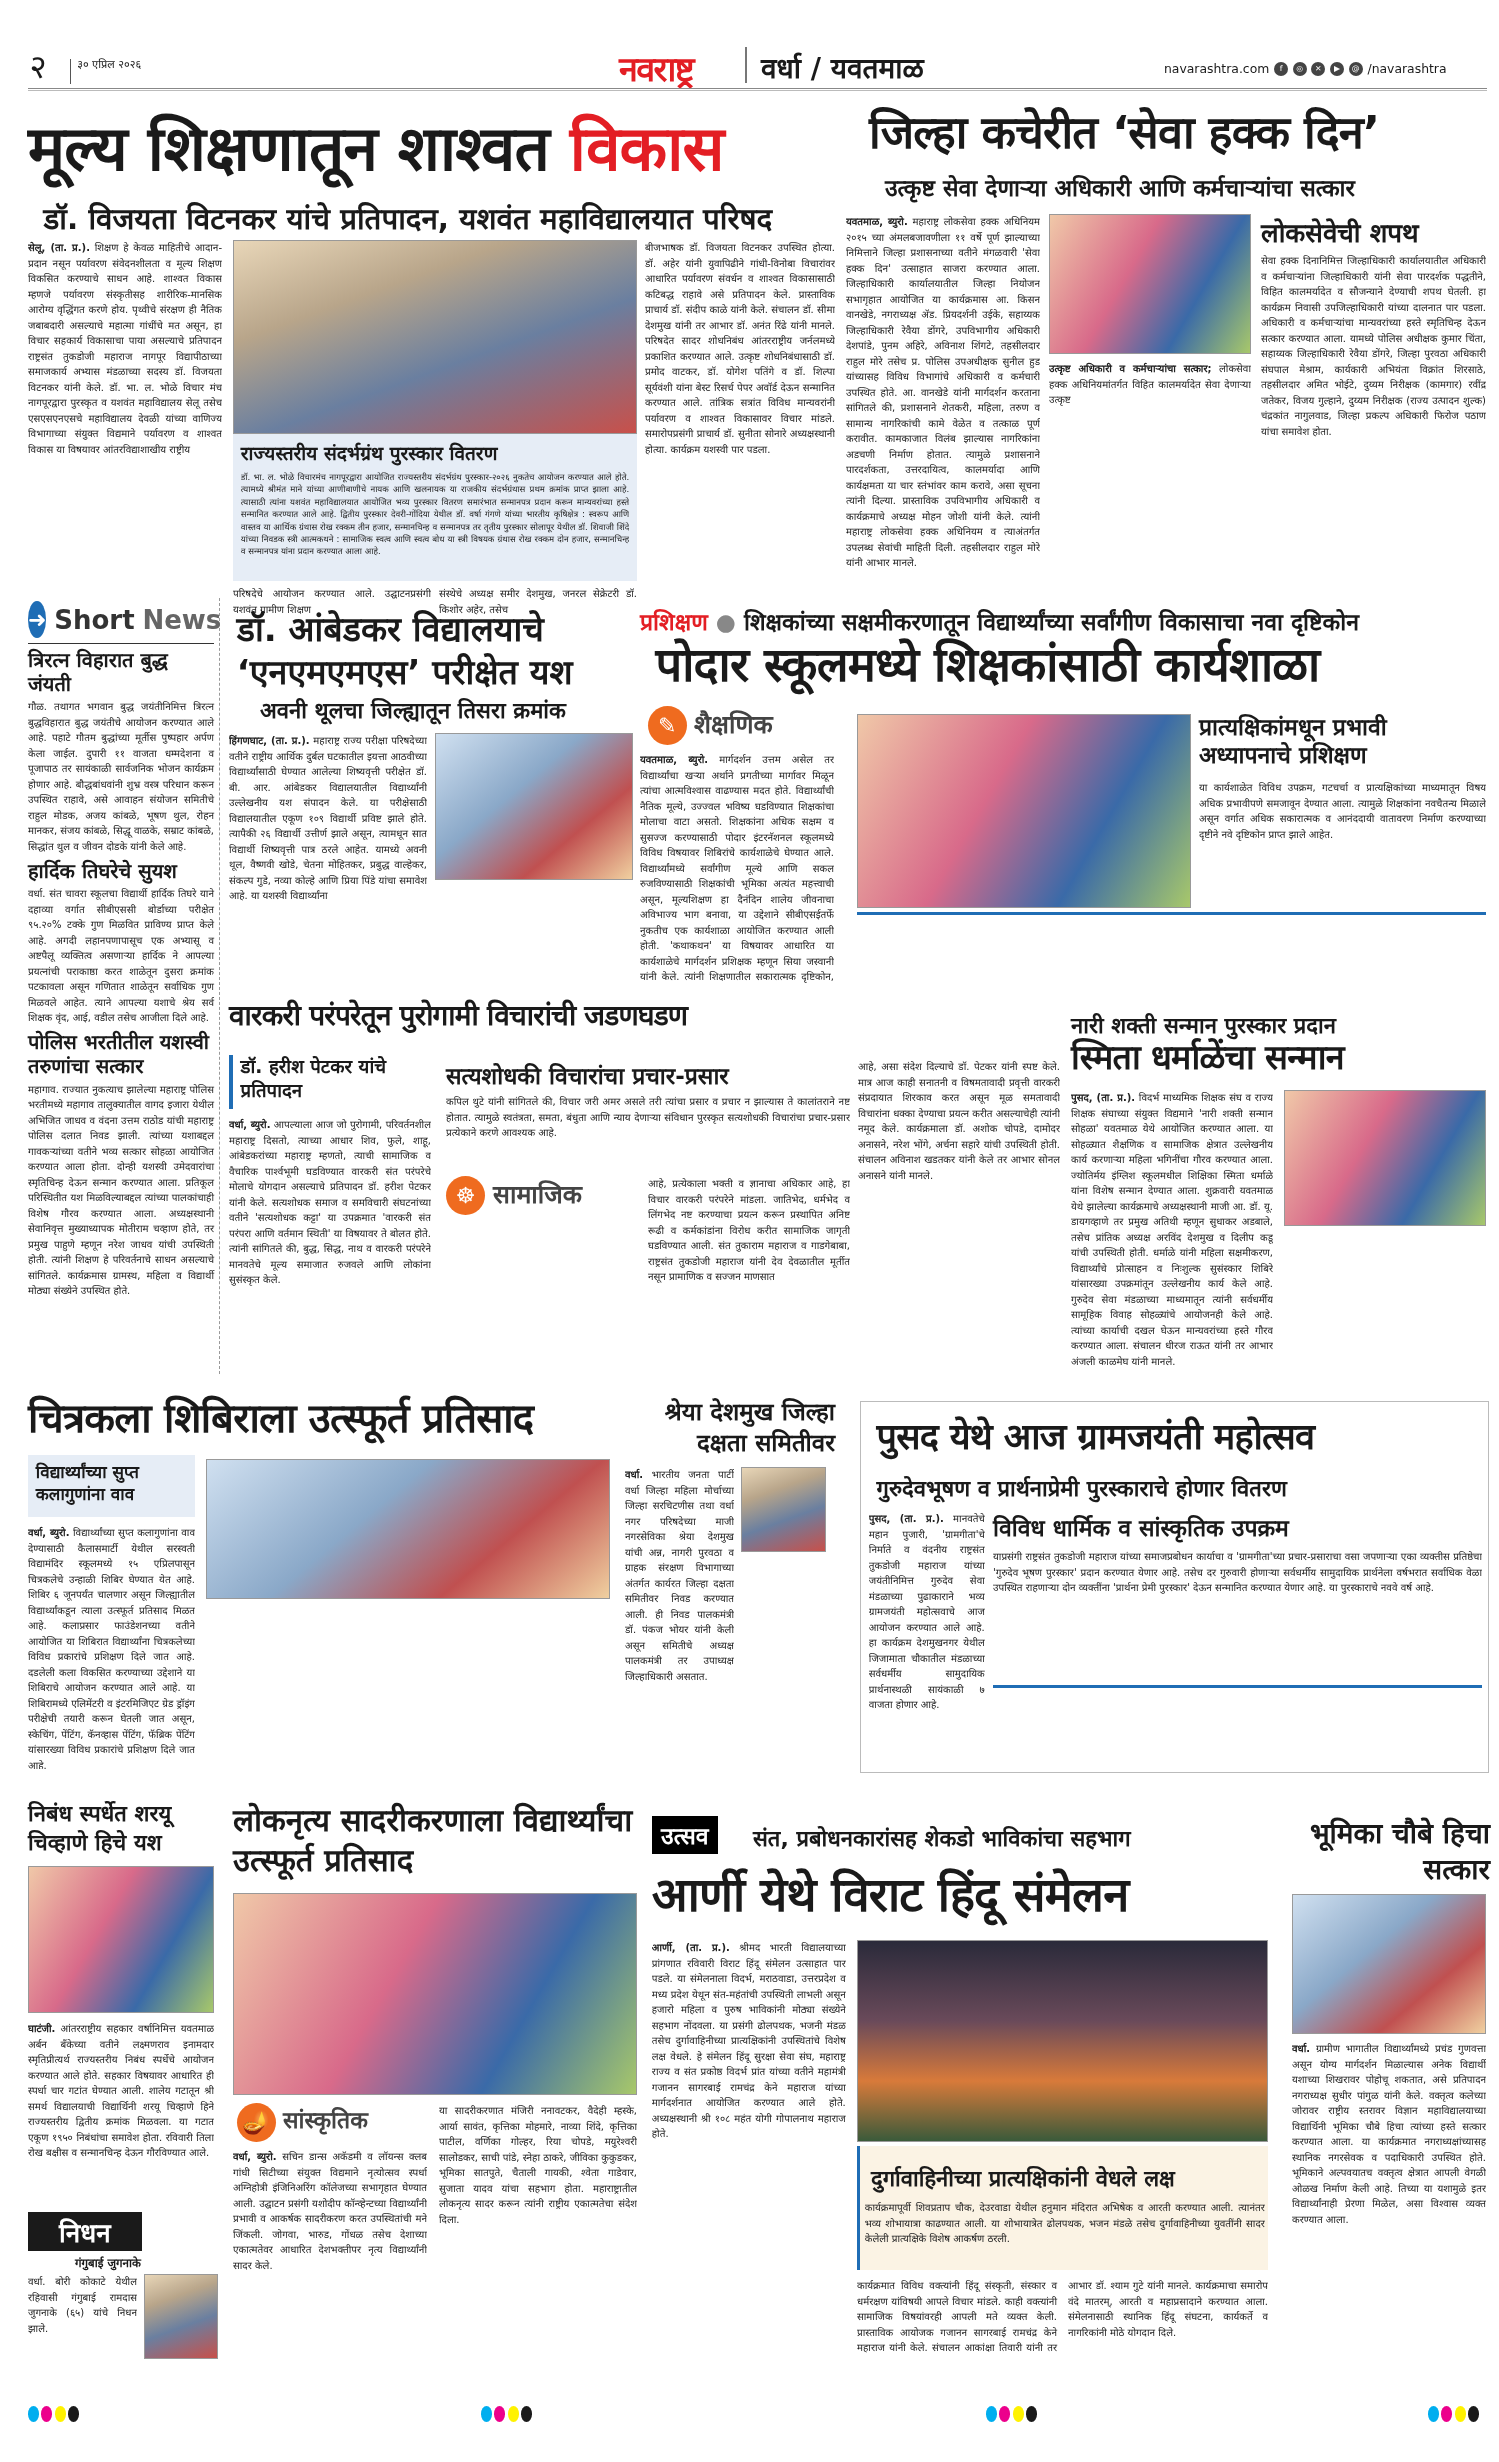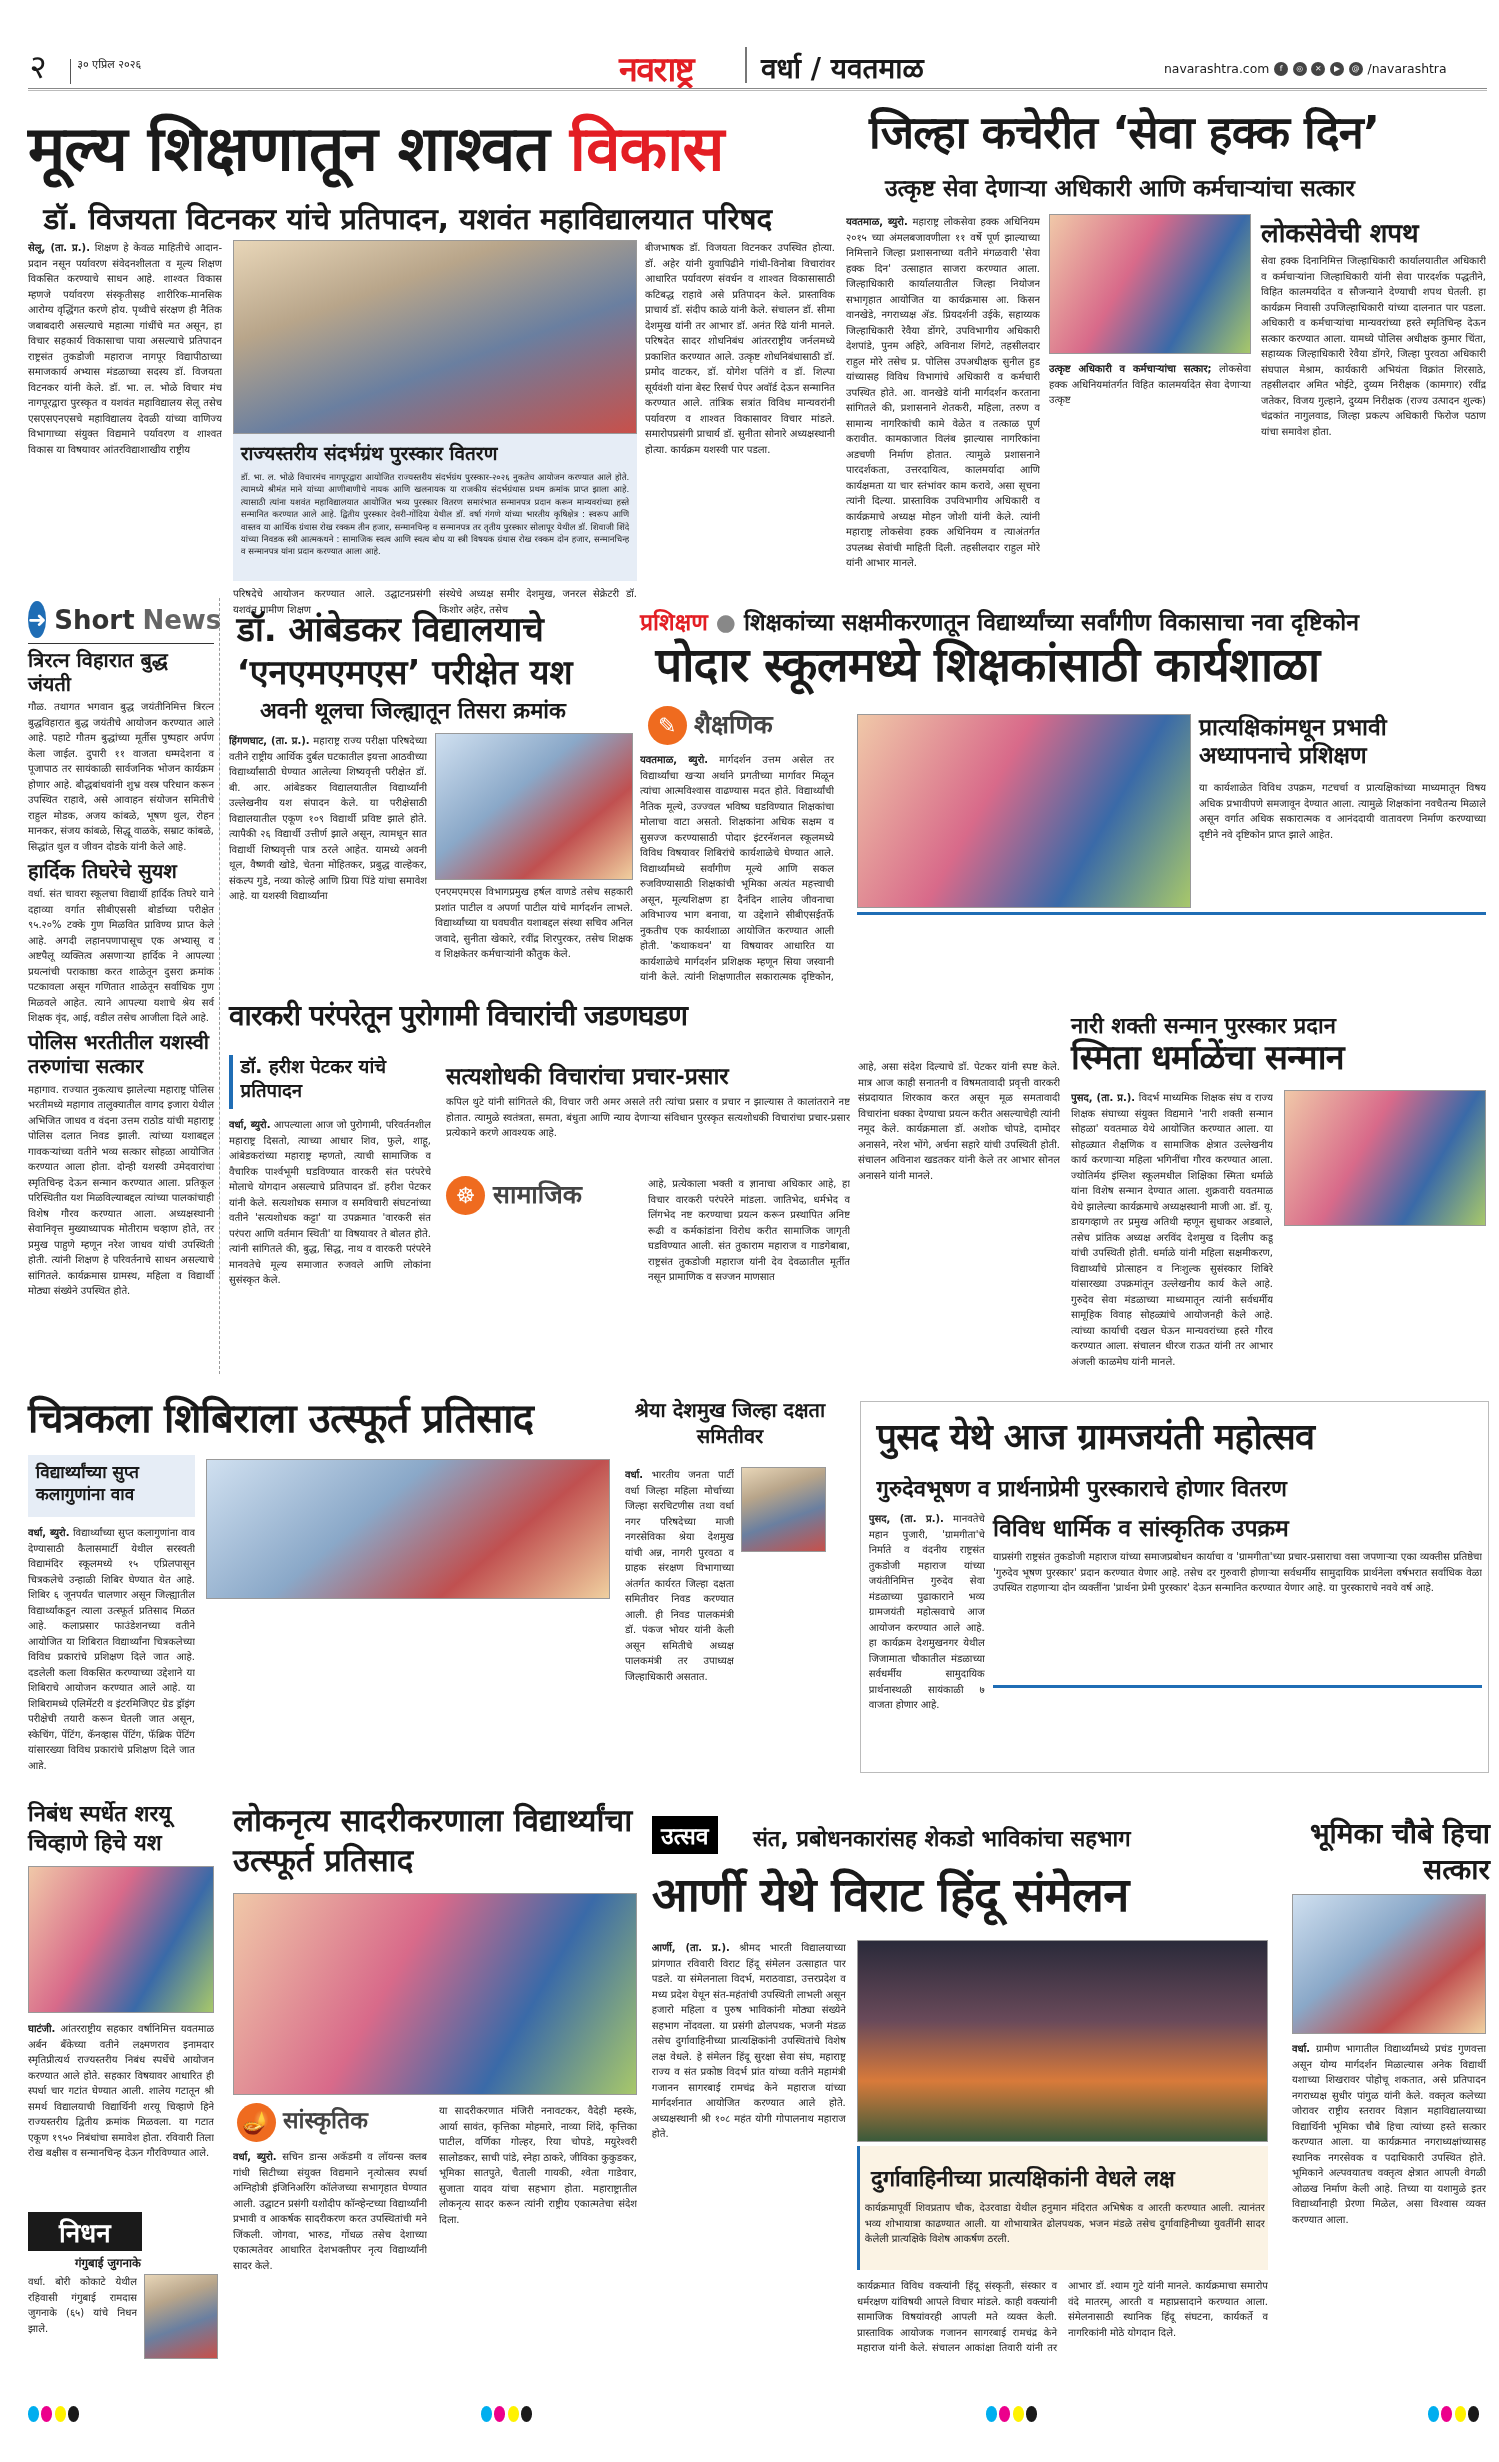--- a/index.html
+++ b/index.html
@@ -107,21 +107,20 @@
     <div class="body-txt">महागाव. राज्यात नुकत्याच झालेल्या महाराष्ट्र पोलिस भरतीमध्ये महागाव तालुक्यातील वागद इजारा येथील अभिजित जाधव व वंदना उत्तम राठोड यांची महाराष्ट्र पोलिस दलात निवड झाली. त्यांच्या यशाबद्दल गावकऱ्यांच्या वतीने भव्य सत्कार सोहळा आयोजित करण्यात आला होता. दोन्ही यशस्वी उमेदवारांचा स्मृतिचिन्ह देऊन सन्मान करण्यात आला. प्रतिकूल परिस्थितीत यश मिळविल्याबद्दल त्यांच्या पालकांचाही विशेष गौरव करण्यात आला. अध्यक्षस्थानी सेवानिवृत्त मुख्याध्यापक मोतीराम चव्हाण होते, तर प्रमुख पाहुणे म्हणून नरेश जाधव यांची उपस्थिती होती. त्यांनी शिक्षण हे परिवर्तनाचे साधन असल्याचे सांगितले. कार्यक्रमास ग्रामस्थ, महिला व विद्यार्थी मोठ्या संख्येने उपस्थित होते.</div>
   </div>
 </div>
 
 <div class="abs" style="left:229px;top:605px;width:404px;height:388px">
   <div class="abs" style="left:7.8px;top:0;font-size:34px;font-weight:bold;white-space:nowrap">डॉ. आंबेडकर विद्यालयाचे</div>
   <div class="abs" style="left:7.8px;top:43px;font-size:34px;font-weight:bold;white-space:nowrap">‘एनएमएमएस’ परीक्षेत यश</div>
   <div class="abs" style="left:31px;top:89px;font-size:22px;font-weight:bold;white-space:nowrap">अवनी थूलचा जिल्ह्यातून तिसरा क्रमांक</div>
   <div class="col body-txt" style="left:0;top:128px;width:198px;height:256px"><b>हिंगणघाट, (ता. प्र.).</b> <span>महाराष्ट्र राज्य परीक्षा परिषदेच्या वतीने राष्ट्रीय आर्थिक दुर्बल घटकातील इयत्ता आठवीच्या विद्यार्थ्यांसाठी घेण्यात आलेल्या शिष्यवृत्ती परीक्षेत डॉ. बी. आर. आंबेडकर विद्यालयातील विद्यार्थ्यांनी उल्लेखनीय यश संपादन केले. या परीक्षेसाठी विद्यालयातील एकूण १०९ विद्यार्थी प्रविष्ट झाले होते. त्यापैकी २६ विद्यार्थी उत्तीर्ण झाले असून, त्यामधून सात विद्यार्थी शिष्यवृत्ती पात्र ठरले आहेत. यामध्ये अवनी थूल, वैष्णवी खोडे, चेतना मोहितकर, प्रबुद्ध वाल्हेकर, संकल्प गुडे, नव्या कोल्हे आणि प्रिया पिंडे यांचा समावेश आहे. या यशस्वी विद्यार्थ्यांना</span></div>
   <div class="photo p5" style="left:206px;top:128px;width:198px;height:147px"></div>
-  <div class="col body-txt" style="left:206px;top:279px;width:198px;height:105px">एनएमएमएस विभागप्रमुख हर्षल वाणडे तसेच सहकारी प्रशांत पाटील व अपर्णा पाटील यांचे मार्गदर्शन लाभले. विद्यार्थ्यांच्या या घवघवीत यशाबद्दल संस्था सचिव अनिल जवादे, सुनीता खेकारे, रवींद्र शिरपुरकर, तसेच शिक्षक व शिक्षकेतर कर्मचाऱ्यांनी कौतुक केले.</div>
 </div>
 
 <div class="abs" style="left:640px;top:605px;width:850px;height:388px">
   <div class="abs" style="left:0;top:0;font-size:23px;font-weight:bold;white-space:nowrap">
     <span class="red">प्रशिक्षण</span>
     <span style="color:#888">●</span>
     <span>शिक्षकांच्या सक्षमीकरणातून विद्यार्थ्यांच्या सर्वांगीण विकासाचा नवा दृष्टिकोन</span>
   </div>
   <div class="abs h-huge" style="left:15.5px;top:35px;font-size:47px;white-space:nowrap">पोदार स्कूलमध्ये शिक्षकांसाठी कार्यशाळा</div>
   <div class="badge-circle" style="left:7.8px;top:101px;width:39px;height:39px">✎</div>
@@ -156,21 +155,21 @@
 <div class="abs" style="left:28px;top:1397px;width:590px;height:372px">
   <div class="abs h-huge" style="left:0;top:0;font-size:40px;white-space:nowrap">चित्रकला शिबिराला उत्स्फूर्त प्रतिसाद</div>
   <div class="caption-box" style="left:0;top:58px;width:167px;height:62px">
     <div style="font-size:17px;font-weight:bold;line-height:1.3">विद्यार्थ्यांच्या सुप्त कलागुणांना वाव</div>
   </div>
   <div class="col body-txt" style="left:0;top:128px;width:167px;height:244px"><b>वर्धा, ब्युरो.</b> <span>विद्यार्थ्यांच्या सुप्त कलागुणांना वाव देण्यासाठी कैलासमार्टी येथील सरस्वती विद्यामंदिर स्कूलमध्ये १५ एप्रिलपासून चित्रकलेचे उन्हाळी शिबिर घेण्यात येत आहे. शिबिर ६ जूनपर्यंत चालणार असून जिल्ह्यातील विद्यार्थ्यांकडून त्याला उत्स्फूर्त प्रतिसाद मिळत आहे. कलाप्रसार फाउंडेशनच्या वतीने आयोजित या शिबिरात विद्यार्थ्यांना चित्रकलेच्या विविध प्रकारांचे प्रशिक्षण दिले जात आहे. दडलेली कला विकसित करण्याच्या उद्देशाने या शिबिराचे आयोजन करण्यात आले आहे. या शिबिरामध्ये एलिमेंटरी व इंटरमिजिएट ग्रेड ड्रॉइंग परीक्षेची तयारी करून घेतली जात असून, स्केचिंग, पेंटिंग, कॅनव्हास पेंटिंग, फॅब्रिक पेंटिंग यांसारख्या विविध प्रकारांचे प्रशिक्षण दिले जात आहे.</span></div>
   <div class="photo p5" style="left:178px;top:62px;width:404px;height:140px"></div>
 </div>
 
 <div class="abs" style="left:625px;top:1397px;width:210px;height:372px">
-  <div class="abs" style="left:0;top:0;width:210px;font-size:20px;font-weight:bold;text-align:center;line-height:1.3">श्रेया देशमुख जिल्हा दक्षता समितीवर</div>
+  <div class="abs" style="left:0;top:0;width:210px;font-size:24px;font-weight:bold;text-align:right;line-height:1.3">श्रेया देशमुख जिल्हा दक्षता समितीवर</div>
   <div class="photo p2" style="left:116px;top:70px;width:85px;height:85px"></div>
   <div class="col body-txt" style="left:0;top:70px;width:109px;height:295px"><b>वर्धा.</b> <span>भारतीय जनता पार्टी वर्धा जिल्हा महिला मोर्चाच्या जिल्हा सरचिटणीस तथा वर्धा नगर परिषदेच्या माजी नगरसेविका श्रेया देशमुख यांची अन्न, नागरी पुरवठा व ग्राहक संरक्षण विभागाच्या अंतर्गत कार्यरत जिल्हा दक्षता समितीवर निवड करण्यात आली. ही निवड पालकमंत्री डॉ. पंकज भोयर यांनी केली असून समितीचे अध्यक्ष पालकमंत्री तर उपाध्यक्ष जिल्हाधिकारी असतात.</span></div>
 </div>
 
 <div class="bordered" style="left:860px;top:1401px;width:629px;height:372px">
   <div class="abs h-huge" style="left:15.5px;top:15.5px;font-size:36px;white-space:nowrap">पुसद येथे आज ग्रामजयंती महोत्सव</div>
   <div class="abs" style="left:15.5px;top:70px;font-size:22px;font-weight:bold;white-space:nowrap">गुरुदेवभूषण व प्रार्थनाप्रेमी पुरस्काराचे होणार वितरण</div>
   <div class="col body-txt" style="left:7.8px;top:109px;width:116px;height:256px"><b>पुसद, (ता. प्र.).</b> <span>मानवतेचे महान पुजारी, 'ग्रामगीता'चे निर्माते व वंदनीय राष्ट्रसंत तुकडोजी महाराज यांच्या जयंतीनिमित्त गुरुदेव सेवा मंडळाच्या पुढाकाराने भव्य ग्रामजयंती महोत्सवाचे आज आयोजन करण्यात आले आहे. हा कार्यक्रम देशमुखनगर येथील जिजामाता चौकातील मंडळाच्या सर्वधर्मीय सामुदायिक प्रार्थनास्थळी सायंकाळी ७ वाजता होणार आहे.</span></div>
   <div class="abs" style="left:132px;top:109px;font-size:23px;font-weight:bold;white-space:nowrap">विविध धार्मिक व सांस्कृतिक उपक्रम</div>
   <div class="col body-txt" style="left:132px;top:147px;width:489px;height:132px">याप्रसंगी राष्ट्रसंत तुकडोजी महाराज यांच्या समाजप्रबोधन कार्याचा व 'ग्रामगीता'च्या प्रचार-प्रसाराचा वसा जपणाऱ्या एका व्यक्तीस प्रतिष्ठेचा 'गुरुदेव भूषण पुरस्कार' प्रदान करण्यात येणार आहे. तसेच दर गुरुवारी होणाऱ्या सर्वधर्मीय सामुदायिक प्रार्थनेला वर्षभरात सर्वाधिक वेळा उपस्थित राहणाऱ्या दोन व्यक्तींना 'प्रार्थना प्रेमी पुरस्कार' देऊन सन्मानित करण्यात येणार आहे. या पुरस्काराचे नववे वर्ष आहे.</div>

